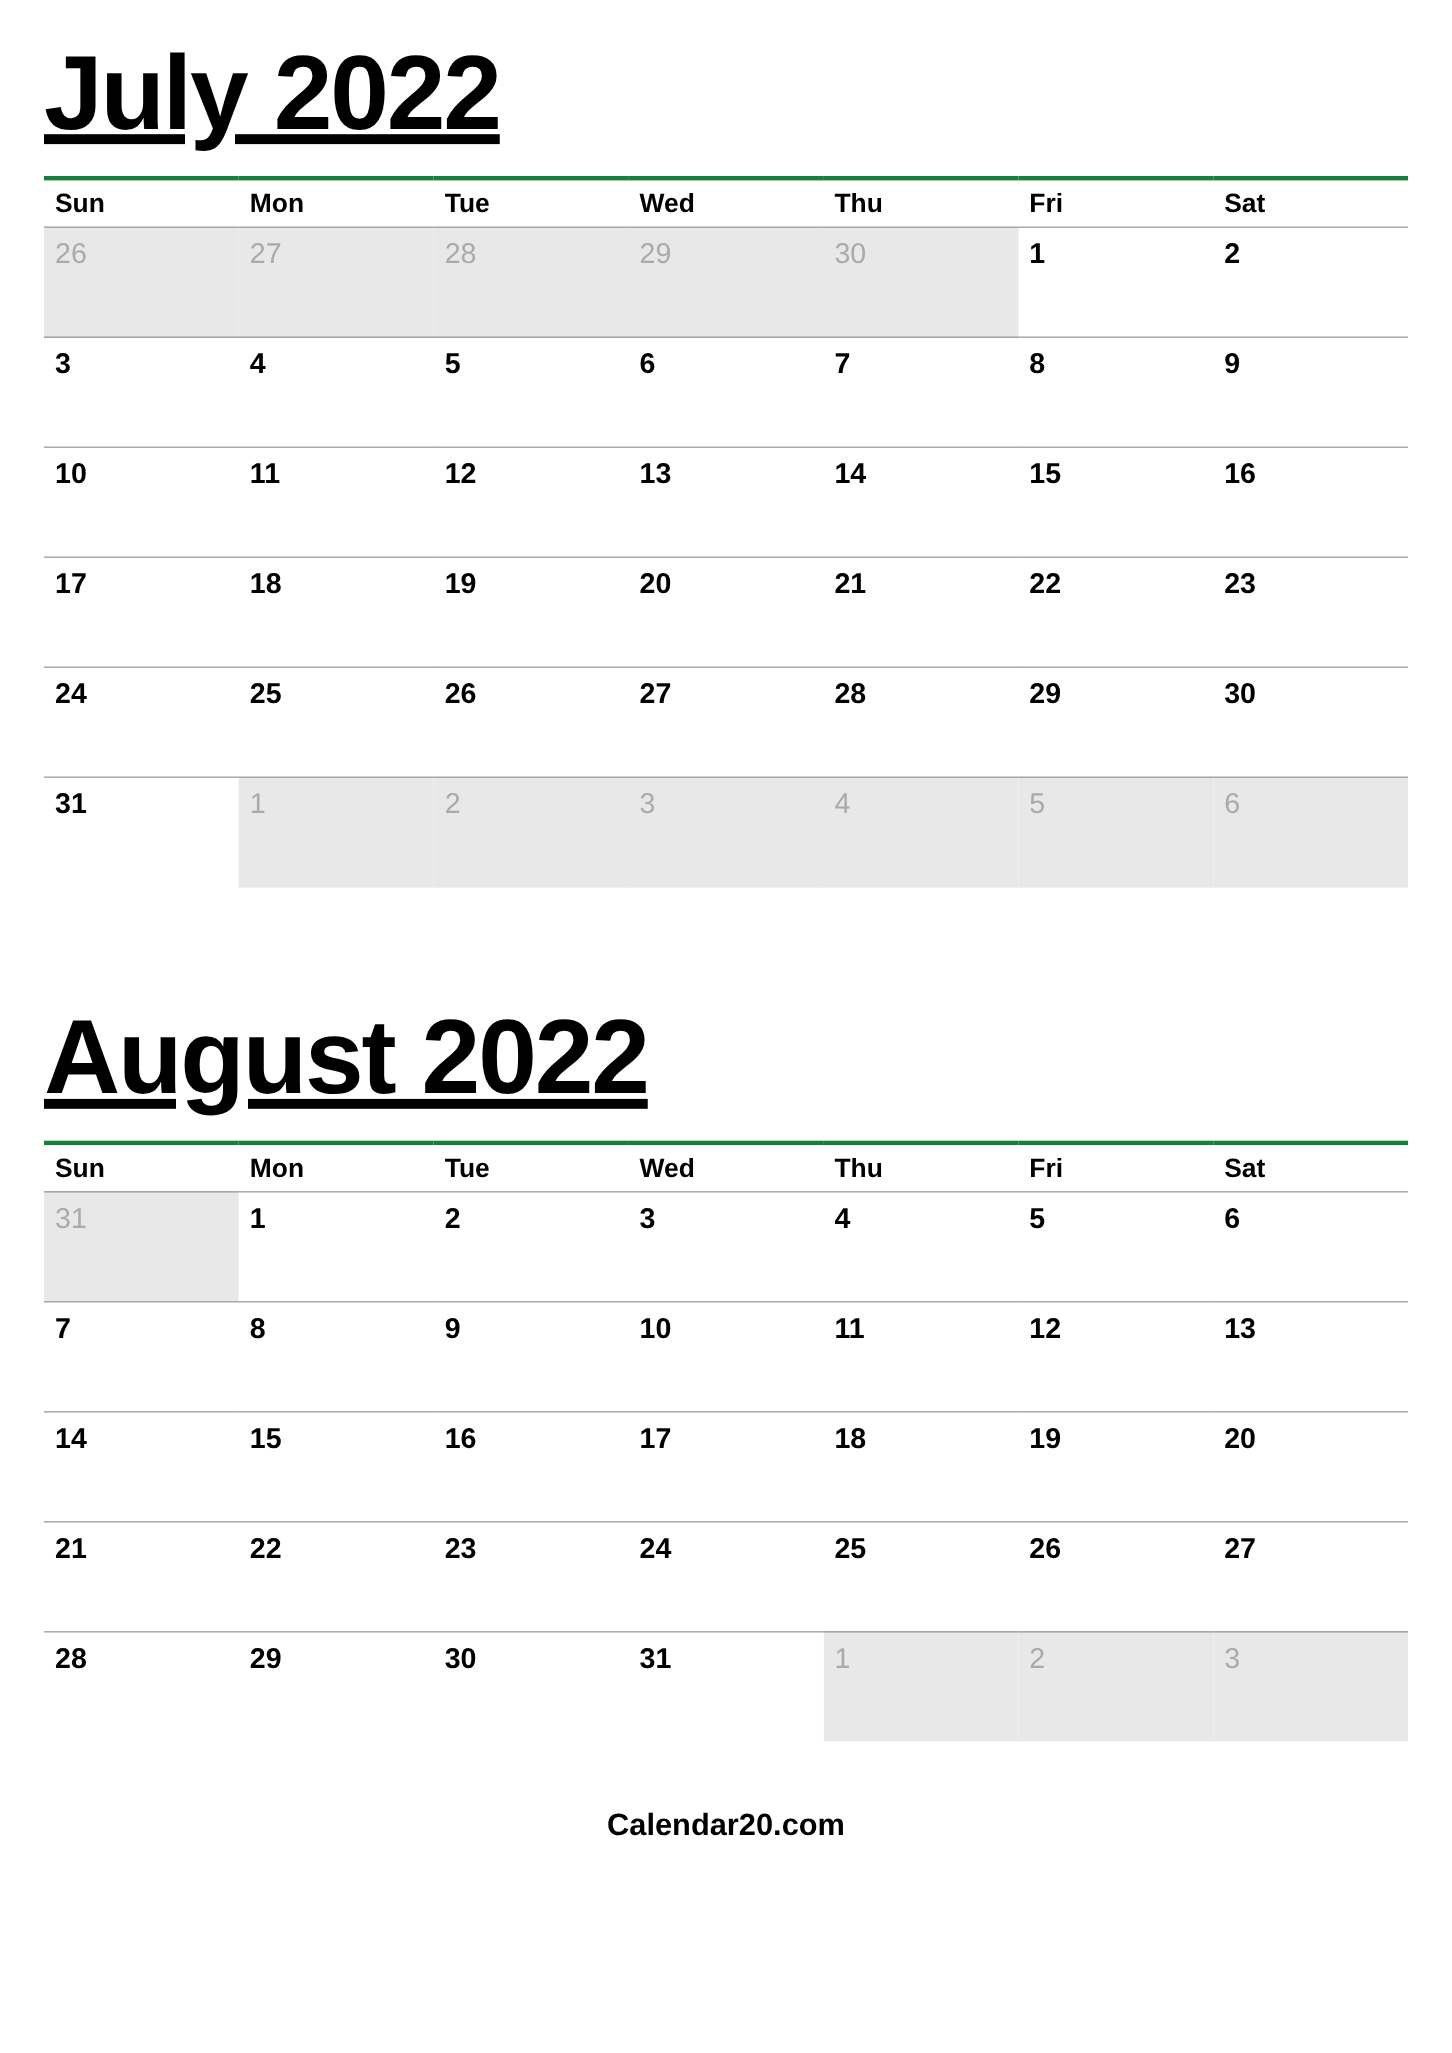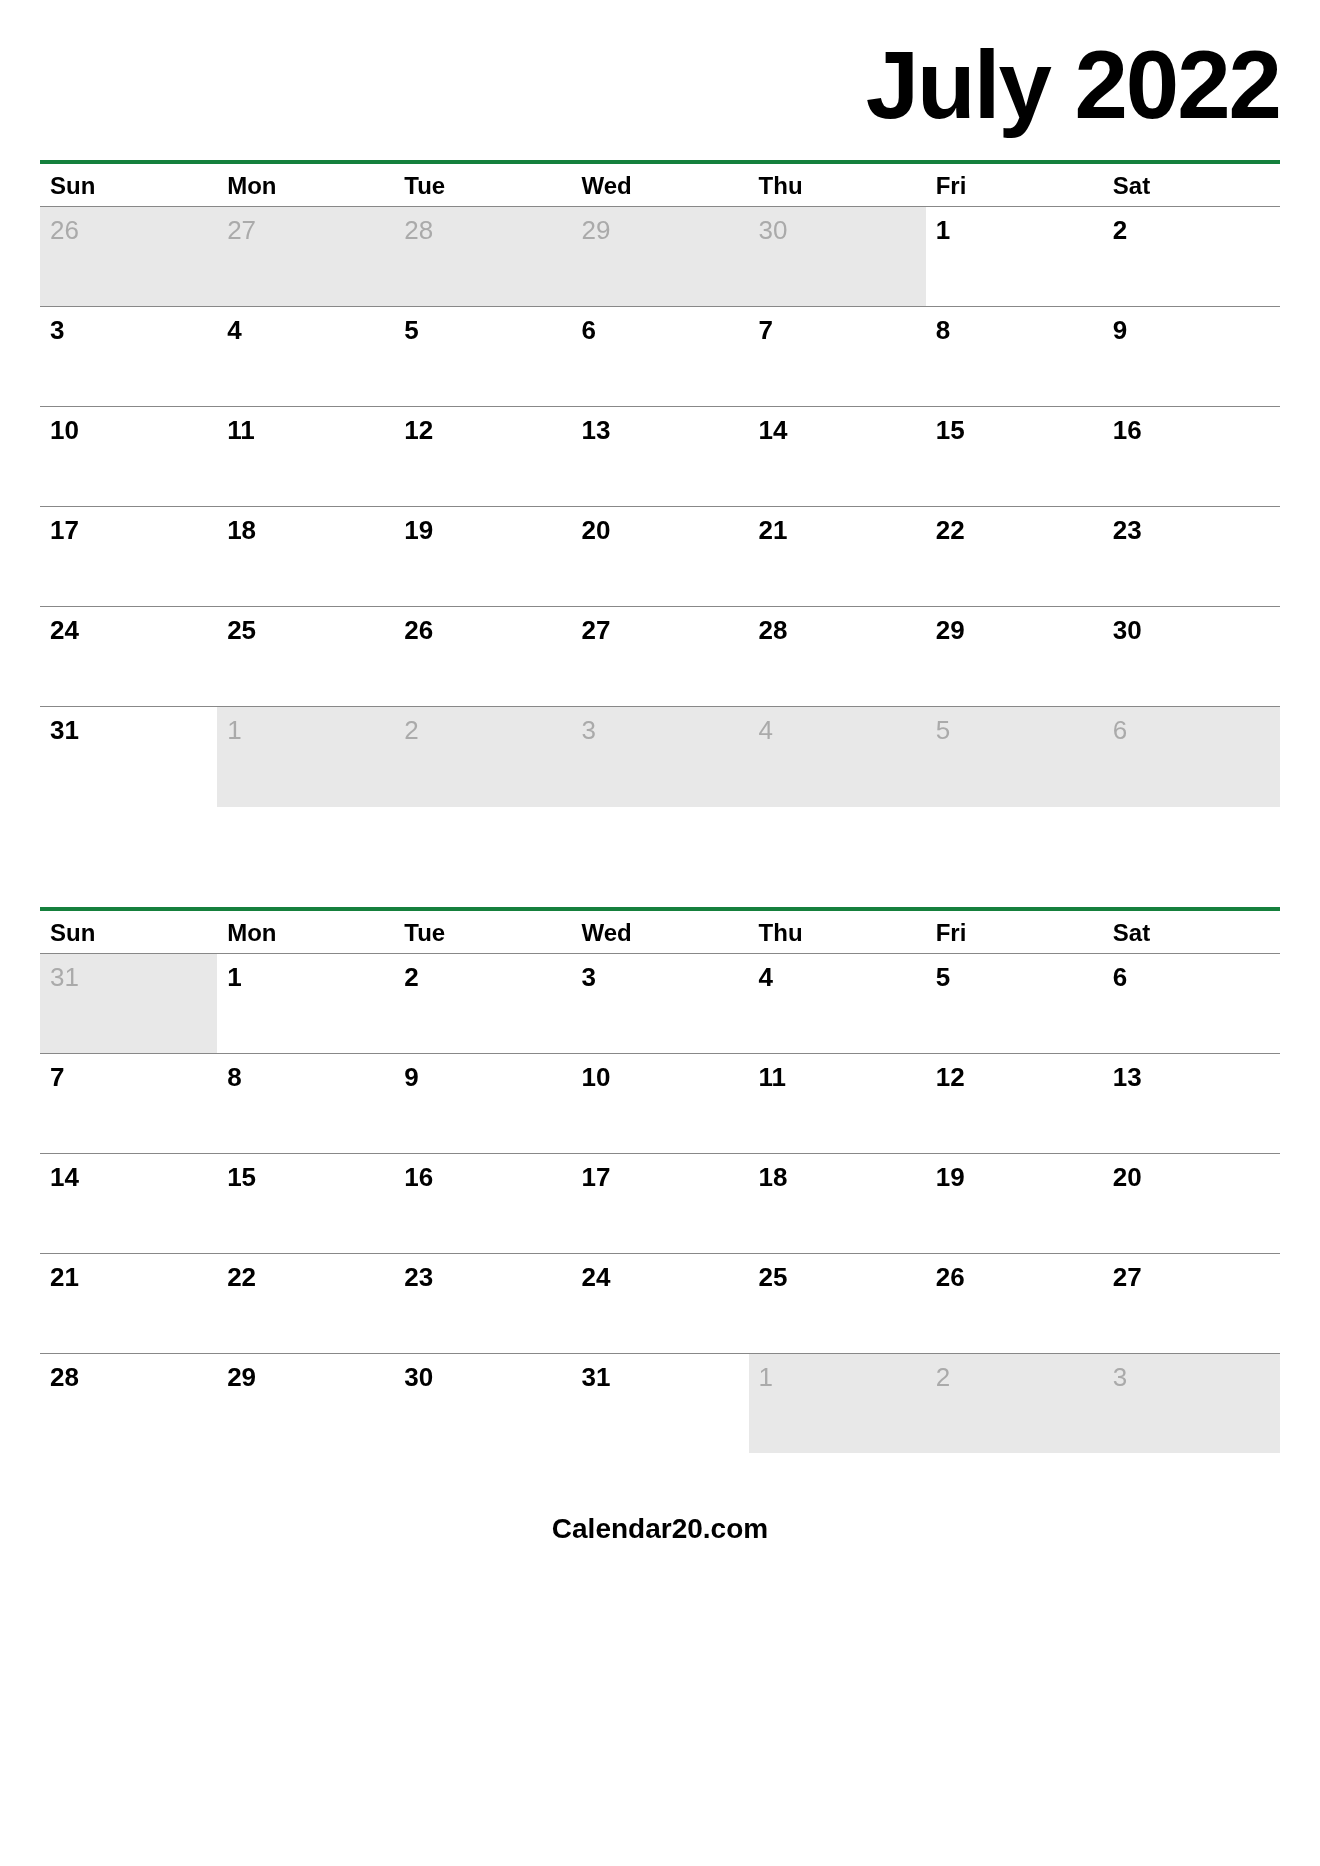--- a/index.html
+++ b/index.html
@@ -4,26 +4,27 @@
   <style>
     * { margin: 0; padding: 0; box-sizing: border-box; }
     body {
       background: #fff;
       font-family: Arial, Helvetica, sans-serif;
       width: 1320px;
       min-height: 1866px;
       padding: 30px 40px 40px 40px;
     }
     .month-title {
-      text-align: right;
+      text-align: left;
       font-size: 96px;
       font-weight: 900;
       letter-spacing: -2px;
       margin-bottom: 20px;
       color: #000;
+      text-decoration: underline;
     }
     .calendar {
       width: 100%;
       border-collapse: collapse;
       margin-bottom: 60px;
     }
     .calendar th {
       text-align: left;
       font-size: 24px;
       font-weight: bold;
@@ -135,20 +136,21 @@
           <td class="outside"><span class="day-num">5</span></td>
           <td class="outside"><span class="day-num">6</span></td>
         </tr>
       </tbody>
   </table>
 </div>
 
 <div class="spacer"></div>
 
 <div>
+  <h1 class="month-title">August 2022</h1>
   <table class="calendar">
     <thead>
       <tr id="august-header-row">
           <th>Sun</th>
           <th>Mon</th>
           <th>Tue</th>
           <th>Wed</th>
           <th>Thu</th>
           <th>Fri</th>
           <th>Sat</th>

